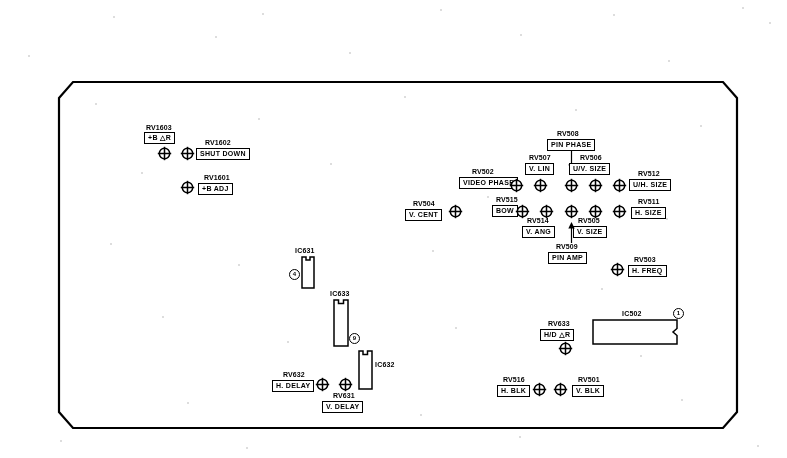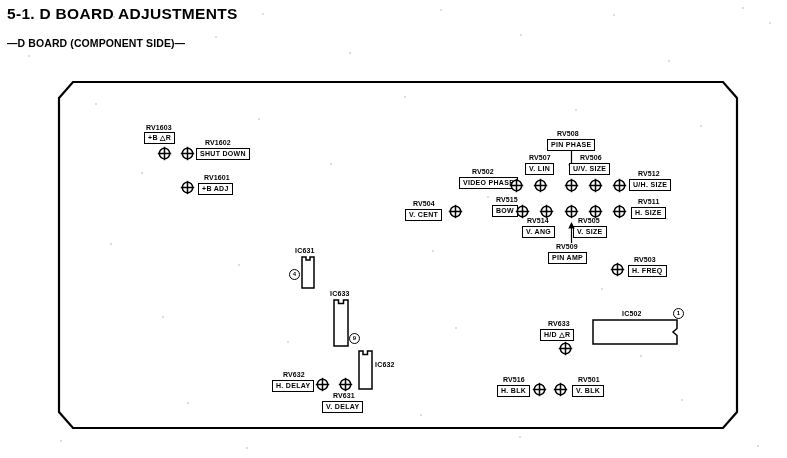--- a/index.html
+++ b/index.html
@@ -130,23 +130,21 @@
     height: 458px;
     pointer-events: none;
     opacity: 0.5;
   }
 </style>
 </head>
 <body>
 
 <div id="page">
 
-  <div id="section-title">5-1.  D BOARD ADJUSTMENTS</div>
-
-  <div id="board-subtitle">—D BOARD (COMPONENT SIDE)—</div>
+
 
   <div id="board-outline">
     <svg width="682" height="350" viewBox="0 0 682 350">
       <path d="M 2 18 L 16 2 L 666 2 L 680 18 L 680 332 L 666 348 L 16 348 L 2 332 Z" fill="none" stroke="#000000" stroke-width="2.2" stroke-linejoin="miter"></path>
     </svg>
   </div>
 
   <div class="ref" style="left:146px; top:124px;">RV1603</div>
   <div class="fnbox" style="left:144px; top:132px;">+B △R</div>
   <div class="screw" style="left:157px; top:146px;">

